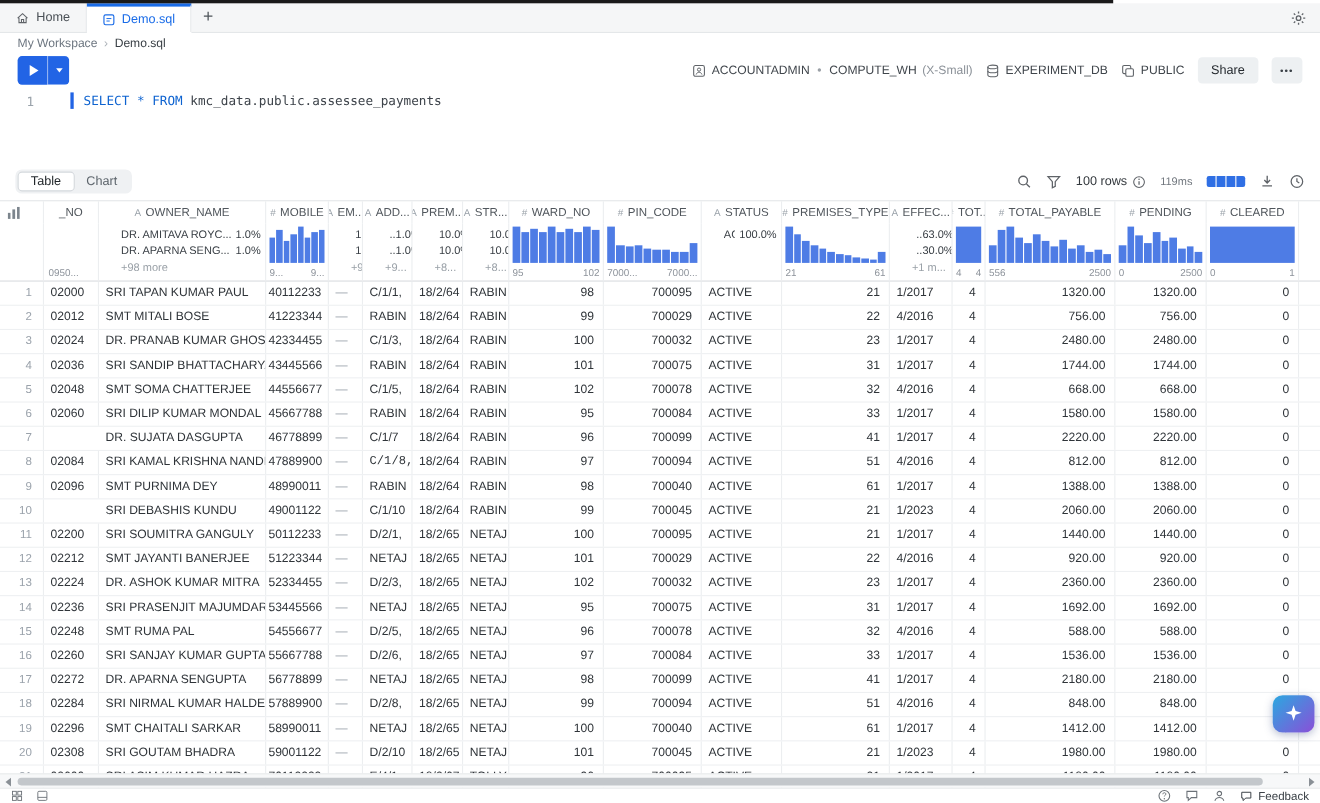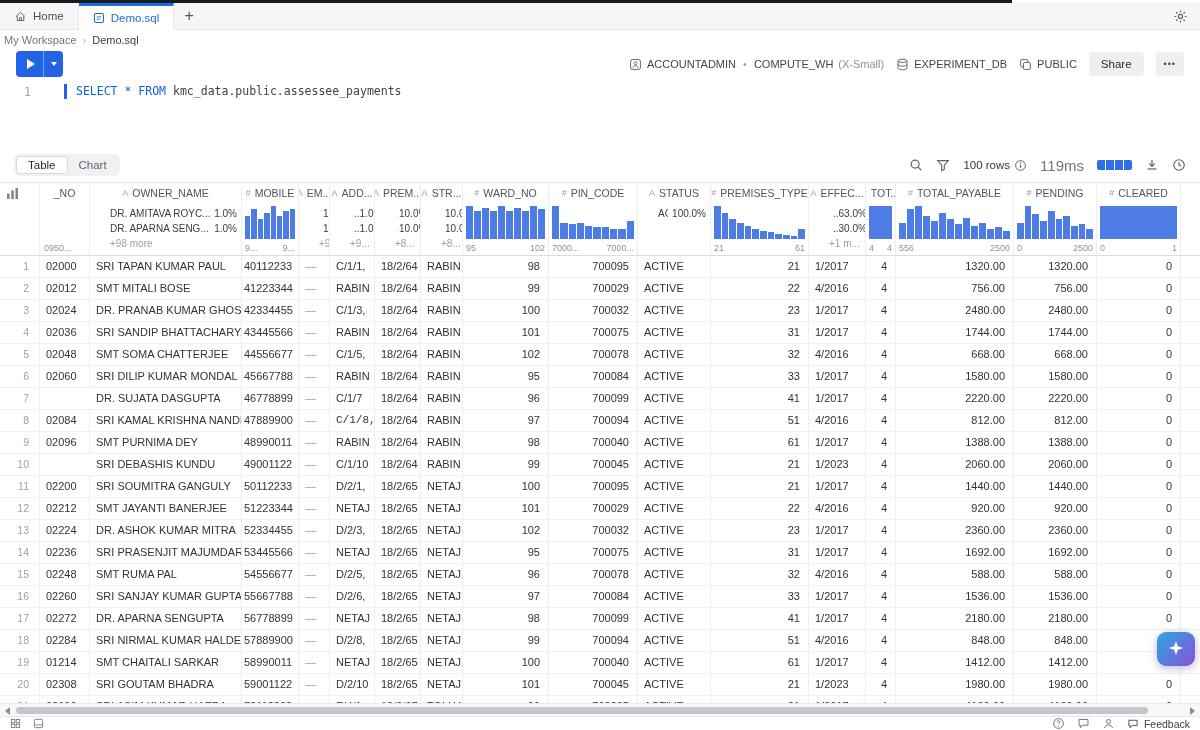--- a/index.html
+++ b/index.html
@@ -19,21 +19,21 @@
           border-bottom:1px solid var(--line);display:flex;align-items:stretch;z-index:4}
   .tab{display:flex;align-items:center;gap:6px;padding:0 14px;font-size:11.5px;color:#4a5056;cursor:pointer}
   .tab-home{border-right:1px solid var(--line)}
   .tab-active{background:#fff;border-right:1px solid var(--line);border-top:3px solid var(--accent);
               color:var(--accent);box-shadow:0 1px 0 #fff}
   .newtab{width:30px;display:flex;align-items:center;justify-content:center;font-size:16px;color:#4f555b;cursor:pointer}
   .gear{position:absolute;right:12px;top:6px;cursor:pointer;line-height:0}
 
   
   .crumbs{position:absolute;left:0;top:30px;width:100%;height:20px;display:flex;align-items:center;
-          padding:0 4px;font-size:11px;gap:6px;background:#fff}
+          padding:0 16px;font-size:11px;gap:6px;background:#fff}
   .crumb-ws{color:#6d7680}
   .crumb-sep::before{content:"›";color:#aab0b6}
   .crumb-file{color:#3a4046}
 
   
   .ctxbar{position:absolute;left:0;top:50px;width:100%;height:28px;display:flex;align-items:center;
           justify-content:space-between;padding:0 16px}
   .runbtn{display:flex;height:26px;cursor:pointer}
   .run-main{width:27px;background:#2264e5;border-radius:4px 0 0 4px;display:flex;align-items:center;justify-content:center}
   .play{width:0;height:0;border-left:8px solid #fff;border-top:5px solid transparent;border-bottom:5px solid transparent;margin-left:2px}
@@ -65,21 +65,21 @@
 
   
   .res-toolbar{position:absolute;left:0;top:148px;width:100%;height:34px;display:flex;align-items:center;
                justify-content:space-between;padding:0 14px}
   .seg{display:flex;background:#eff1f3;border-radius:6px;padding:2px}
   .seg-on{background:#fff;border:1px solid #d5d9dd;border-radius:4px;padding:2px 11px;font-size:11.5px;color:#1f2428;cursor:pointer}
   .seg-off{padding:3px 11px;font-size:11.5px;color:#5c646b;cursor:pointer}
   .res-right{display:flex;align-items:center;gap:13px}
   .res-right svg{cursor:pointer}
   .rows-count{display:flex;align-items:center;gap:4px;font-size:11.5px;color:#33383d}
-  .dur{font-size:15px;color:#70767d}
+  .dur{font-size:10px;color:#70767d}
   .meter{display:flex;gap:1px;cursor:pointer}
   .meter i{width:8px;height:10px;background:#2f6fe4;display:block}
   .meter i:first-child{border-radius:2px 0 0 2px}
   .meter i:last-child{border-radius:0 2px 2px 0}
 
   
   .thead{position:absolute;left:0;top:182px;width:100%;border-top:1px solid var(--line);
          border-bottom:1px solid #d9dce0;background:#fff;z-index:1}
   .hrow{display:flex;height:20px}
   .th{display:flex;align-items:center;justify-content:center;gap:4px;font-size:10.5px;color:#50565c;
@@ -888,21 +888,21 @@
         <div class="td" style="width: 73px;">ACTIVE</div>
         <div class="td td-r" style="width: 98px;">51</div>
         <div class="td" style="width: 57px;">4/2016</div>
         <div class="td td-r" style="width: 30px;">4</div>
         <div class="td td-r" style="width: 118px;">848.00</div>
         <div class="td td-r" style="width: 83px;">848.00</div>
         <div class="td td-r" style="width: 84px;">0</div>
       </div>
       <div class="tr">
         <div class="td td-r td-rownum" style="width: 40px;">19</div>
-        <div class="td" style="width: 50px;">01214</div>
+        <div class="td" style="width: 50px;">02296</div>
         <div class="td" style="width: 152px;">SMT CHAITALI SARKAR</div>
         <div class="td td-r" style="width: 57px;">58990011</div>
         <div class="td td-null" style="width: 31px;">—</div>
         <div class="td" style="width: 45px;">NETAJ</div>
         <div class="td" style="width: 46px;">18/2/65</div>
         <div class="td" style="width: 42px;">NETAJ</div>
         <div class="td td-r" style="width: 86px;">100</div>
         <div class="td td-r" style="width: 89px;">700040</div>
         <div class="td" style="width: 73px;">ACTIVE</div>
         <div class="td td-r" style="width: 98px;">61</div>

